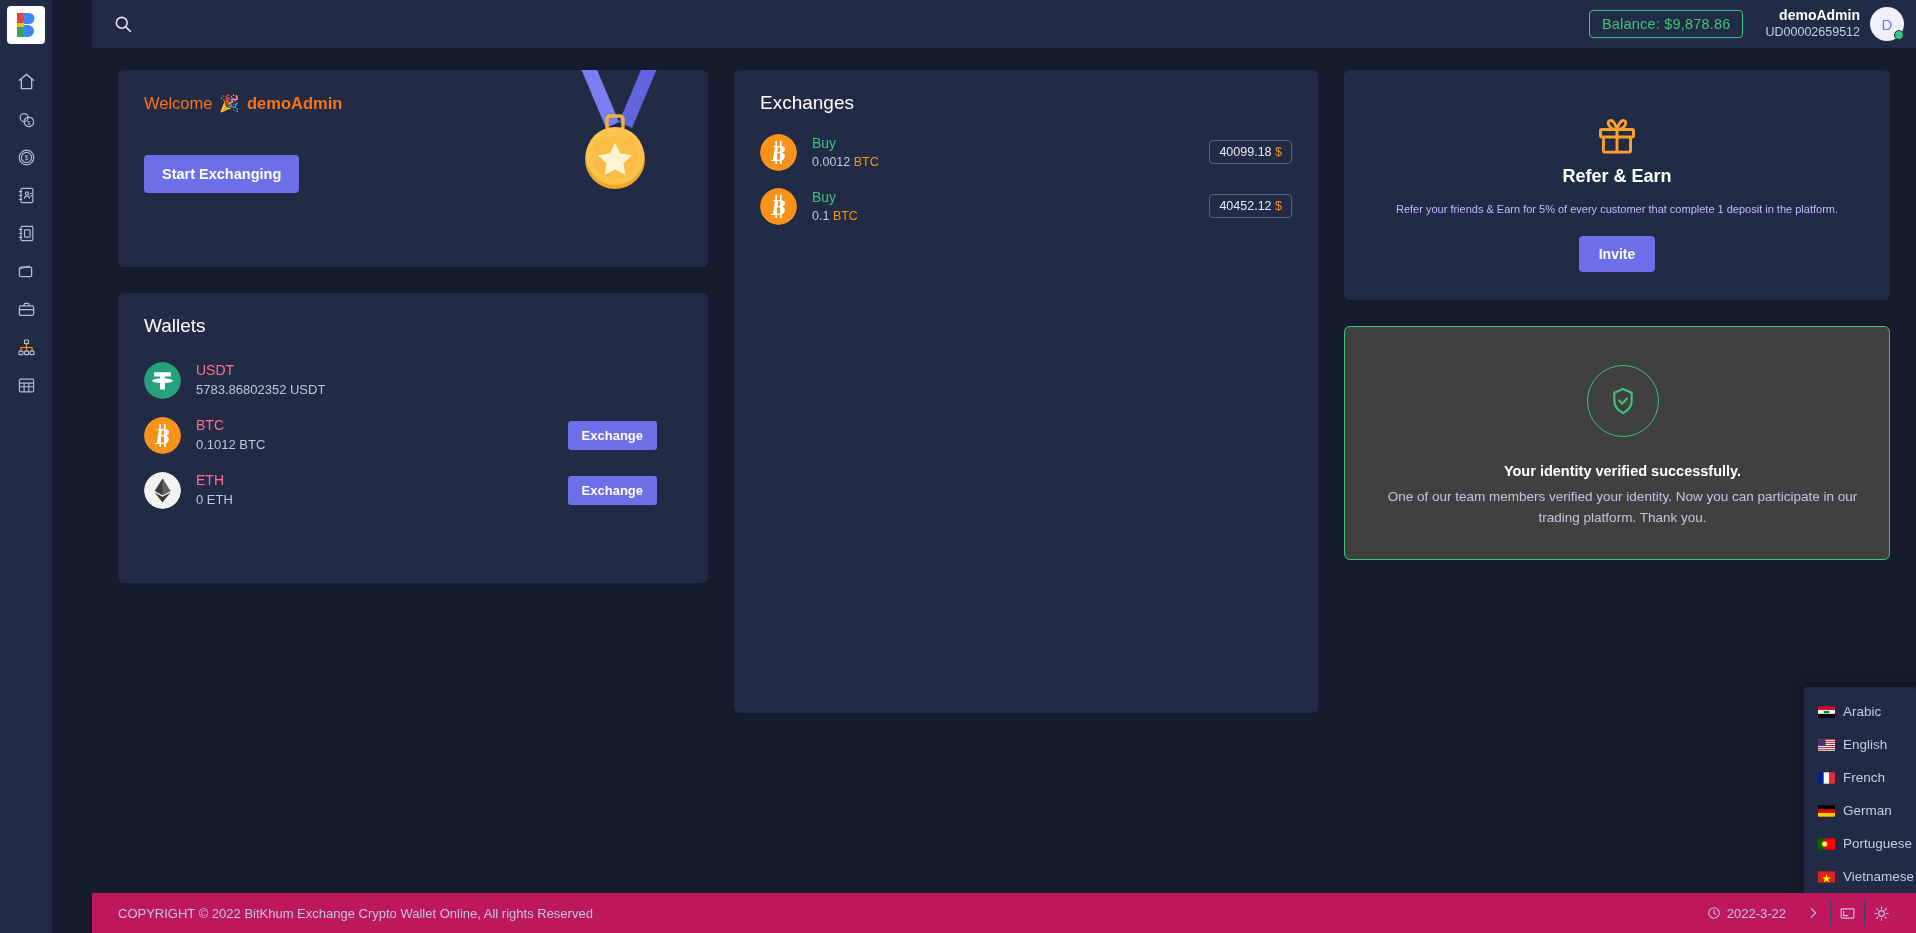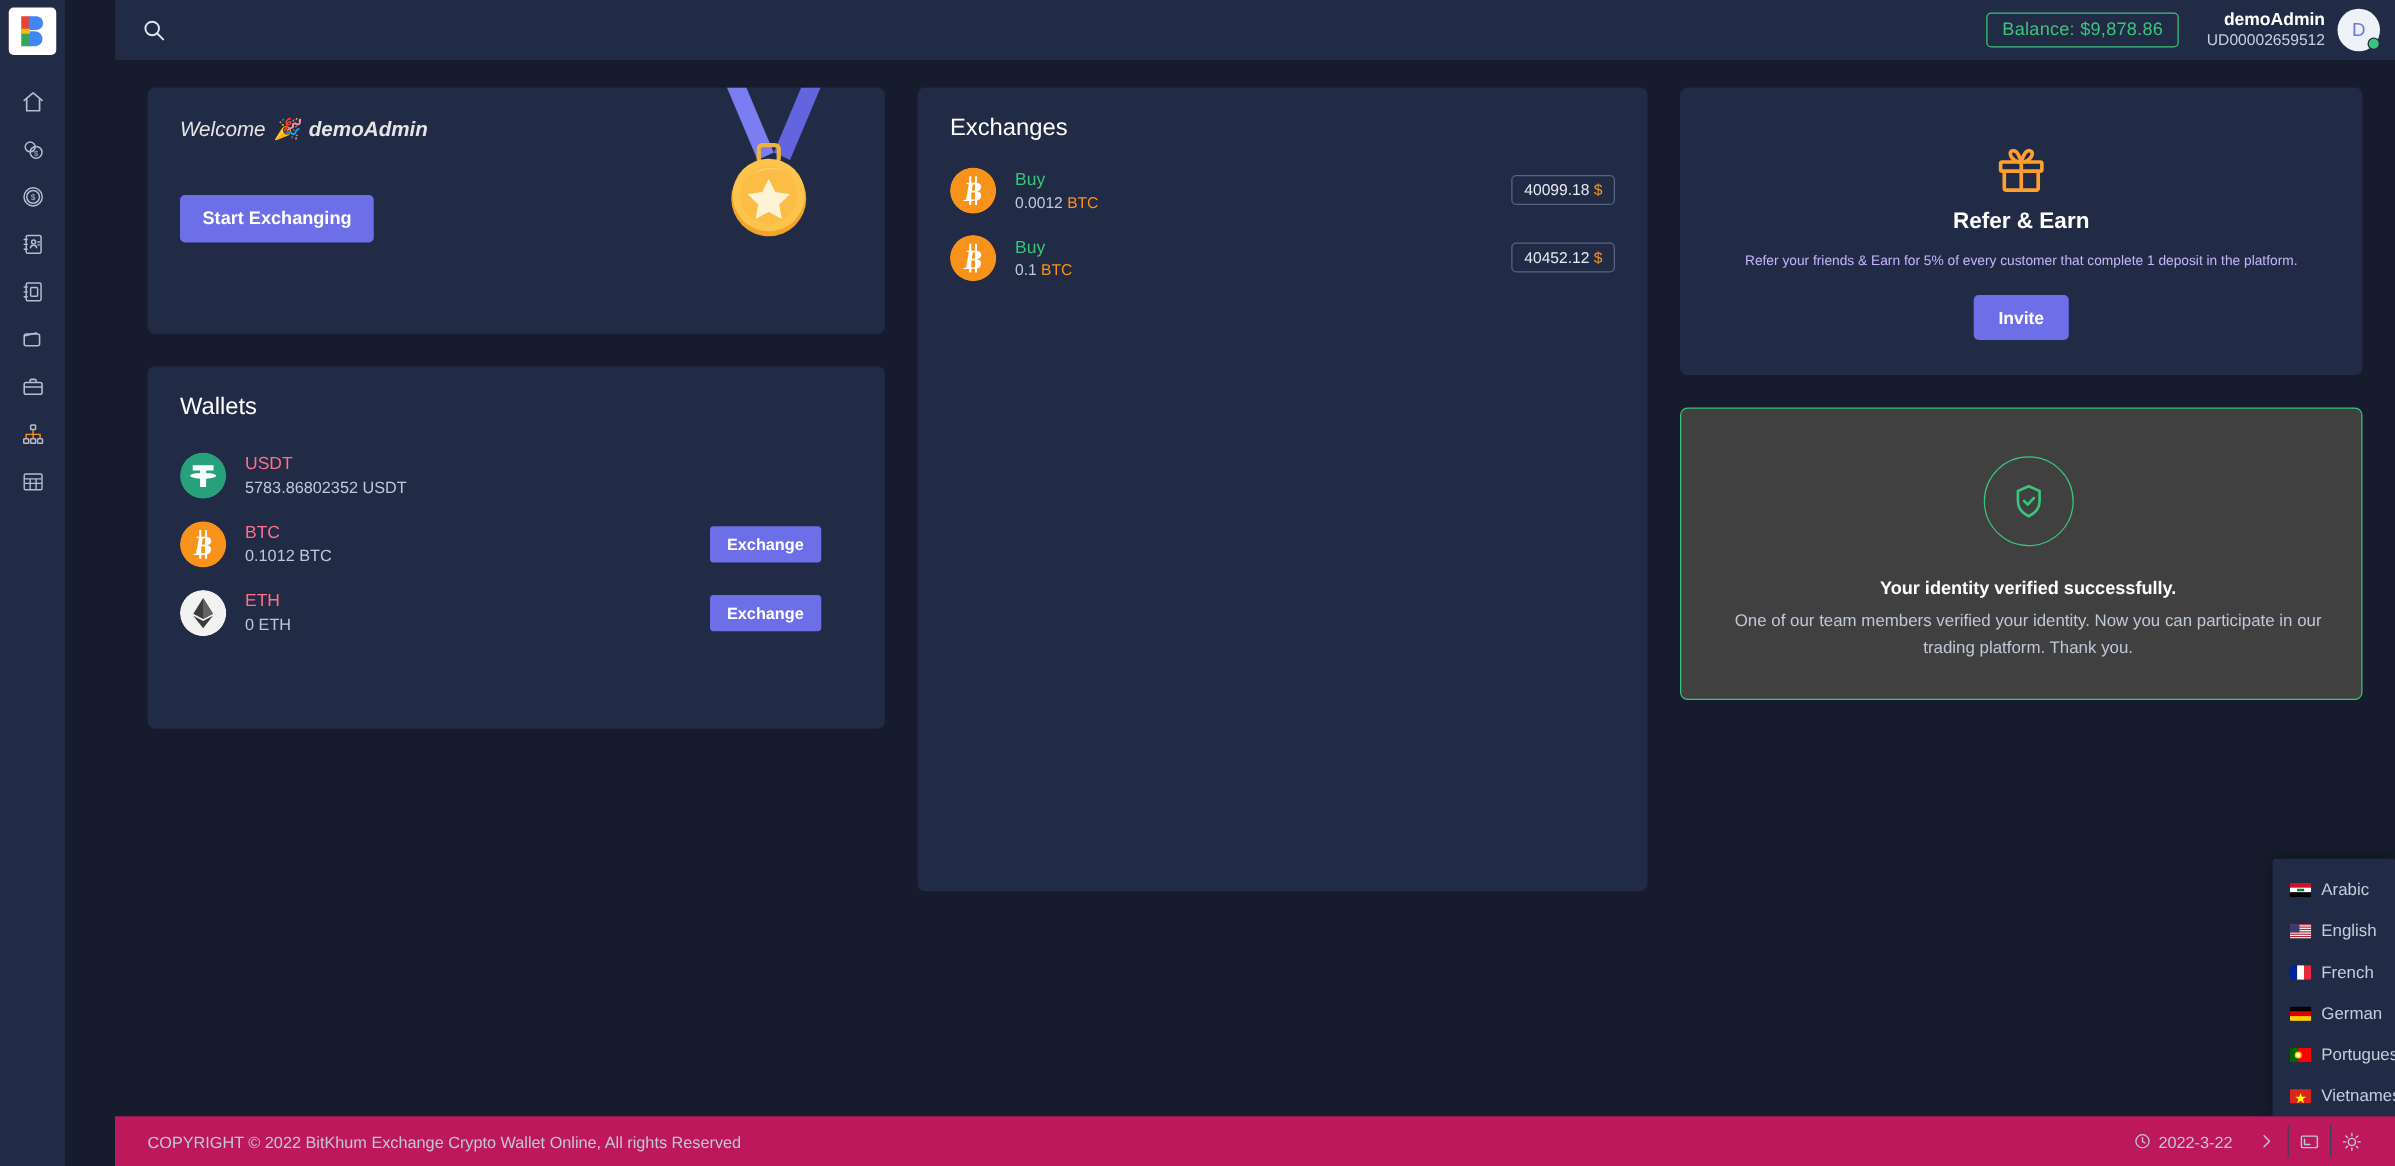--- a/index.html
+++ b/index.html
@@ -79,21 +79,21 @@
   .col-b { flex: 0 0 584px; }
   .col-c { flex: 1 1 auto; }
 
   .card {
     background: #222b45; border-radius: 6px; position: relative;
   }
   .card-title { color: #ffffff; font-size: 19px; font-weight: 400; }
 
   
   .welcome-card { height: 197px; padding: 24px 26px; overflow: hidden; }
-  .welcome-line { color: #e5e5e5; font-size: 16.5px; display: flex; align-items: flex-end; gap: 7px; font-style: italic; }
+  .welcome-line { color: #f97316; font-size: 16.5px; display: flex; align-items: flex-start; gap: 7px; }
   .welcome-line b { font-weight: 700; }
   .btn-primary {
     background: #6c6fe8; color: #ffffff; border: none; border-radius: 4px;
     padding: 11px 18px; font-size: 14.5px; font-weight: 600; cursor: pointer;
     font-family: "Liberation Sans", sans-serif;
   }
   .start-btn { margin-top: 42px; }
   .medal { position: absolute; right: 50px; top: 0; width: 86px; height: 130px; }
 
   
@@ -139,21 +139,21 @@
   .shield-circle {
     width: 72px; height: 72px; border-radius: 50%; border: 1.5px solid #3ac47d;
     display: flex; align-items: center; justify-content: center; margin: 12px auto 0 auto;
   }
   .verified-title { color: #ffffff; font-size: 14.5px; font-weight: 700; margin-top: 26px; }
   .verified-desc { color: #c0c7d8; font-size: 13.5px; line-height: 1.55; margin-top: 8px; }
 
   
   .lang-menu {
     position: absolute; right: 0px; bottom: 0px;
-    width: 98px; background: #222b45;
+    width: 112px; background: #222b45;
     border-radius: 3px 3px 0 0;
     padding: 8px 0 0 0;
     box-shadow: 0 0 14px rgba(0,0,0,.35);
     z-index: 40;
   }
   .lang-item {
     display: flex; align-items: center; gap: 8px;
     padding: 9px 14px; cursor: pointer;
     color: #c6cddd; font-size: 13.5px; white-space: nowrap;
   }

